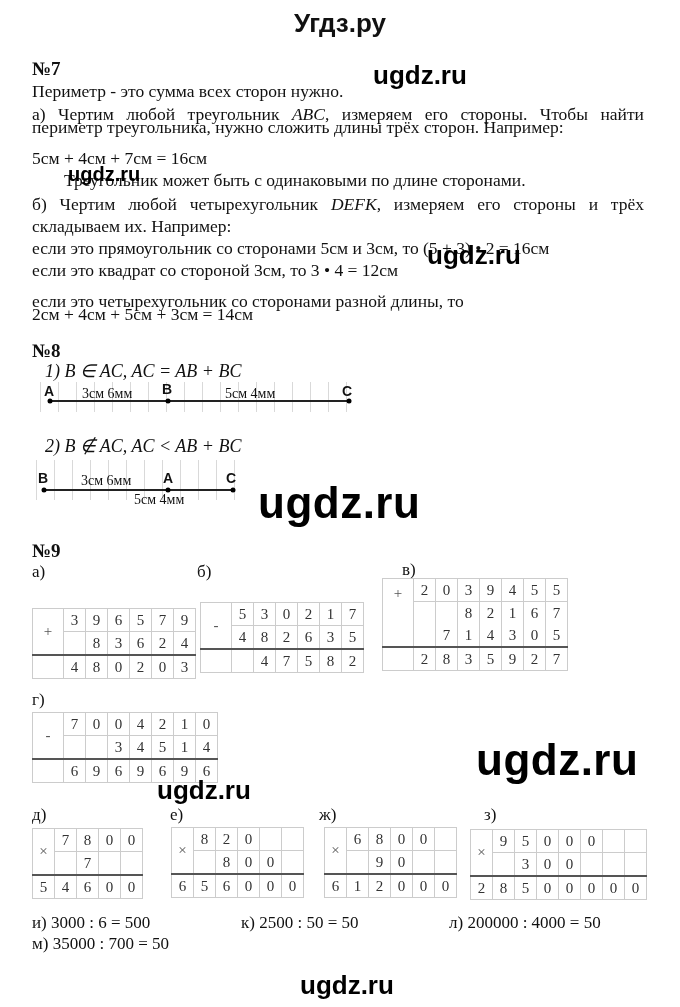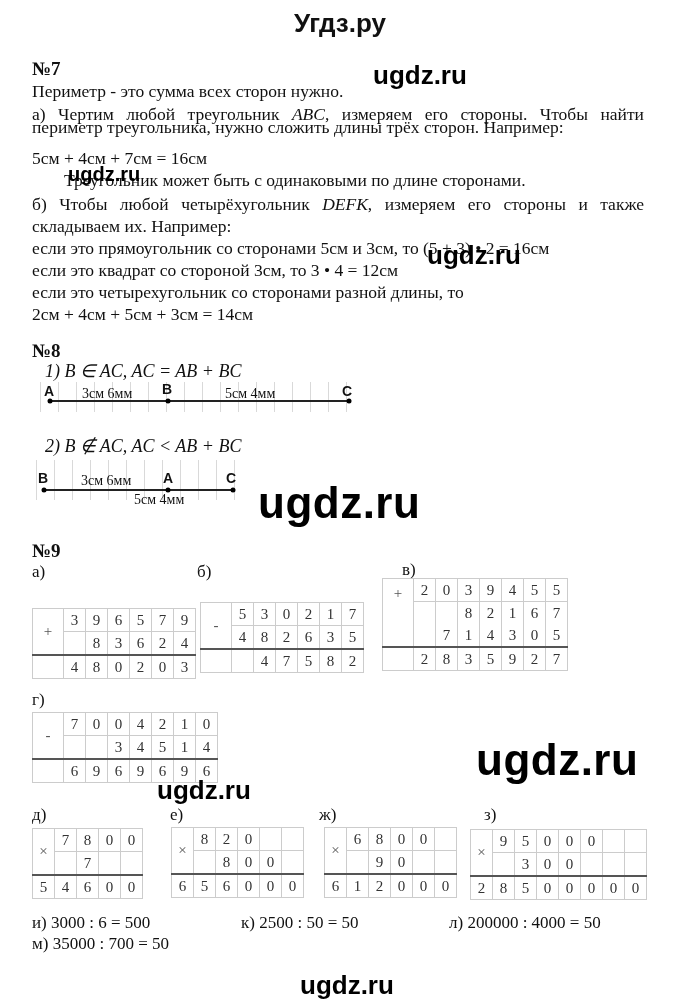--- a/index.html
+++ b/index.html
@@ -37,26 +37,26 @@
 <div class="abs num" style="left:32px;top:58px;">№7</div>
 <div class="abs txt" style="top:80px;">Периметр - это сумма всех сторон нужно.</div>
 <div class="abs wm wm-md" style="left:373px;top:60px;">ugdz.ru</div>
 
 <div class="abs txt just" style="top:103px;"><span>а) Чертим любой треугольник </span><span class="it">ABC</span><span>, измеряем его стороны. Чтобы найти</span></div>
 <div class="abs txt" style="top:116px;">периметр треугольника, нужно сложить длины трёх сторон. Например:</div>
 <div class="abs txt" style="top:147px;">5см + 4см + 7см  = 16см</div>
 <div class="abs txt" style="top:169px;margin-left:32px;">Треугольник может быть с одинаковыми по длине сторонами.</div>
 <div class="abs wm wm-sm" style="left:68px;top:163px;">ugdz.ru</div>
 
-<div class="abs txt just" style="top:193px;"><span>б) Чтобы любой четырёхугольник </span><span class="it">DEFK</span><span>, измеряем его стороны и также</span></div>
+<div class="abs txt just" style="top:193px;"><span>б) Чертим любой четырехугольник </span><span class="it">DEFK</span><span>, измеряем его стороны и трёх</span></div>
 <div class="abs txt" style="top:215px;">складываем их. Например:</div>
 <div class="abs txt" style="top:237px;">если это прямоугольник со сторонами 5см и 3см, то (5 + 3) • 2 = 16см</div>
 <div class="abs txt" style="top:259px;">если это квадрат со стороной 3см, то 3 • 4 = 12см</div>
 <div class="abs wm wm-md" style="left:427px;top:240px;">ugdz.ru</div>
-<div class="abs txt" style="top:281px;">если это четырехугольник со сторонами разной длины, то</div>
+<div class="abs txt" style="top:290px;">если это четырехугольник со сторонами разной длины, то</div>
 <div class="abs txt" style="top:303px;">2см + 4см + 5см + 3см = 14см</div>
 
 <div class="abs num" style="left:32px;top:340px;">№8</div>
 <div class="abs formula" style="left:45px;top:360px;">1) B ∈ AC, AC = AB + BC</div>
 
 <div class="abs grid-bg" style="left:40px;top:382px;width:318px;height:30px;"></div>
 <div class="abs seg-label" style="left:44px;top:383px;">A</div>
 <div class="abs seg-label" style="left:162px;top:381px;">B</div>
 <div class="abs seg-label" style="left:342px;top:383px;">C</div>
 <div class="abs seg-len" style="left:82px;top:386px;">3см 6мм</div>

